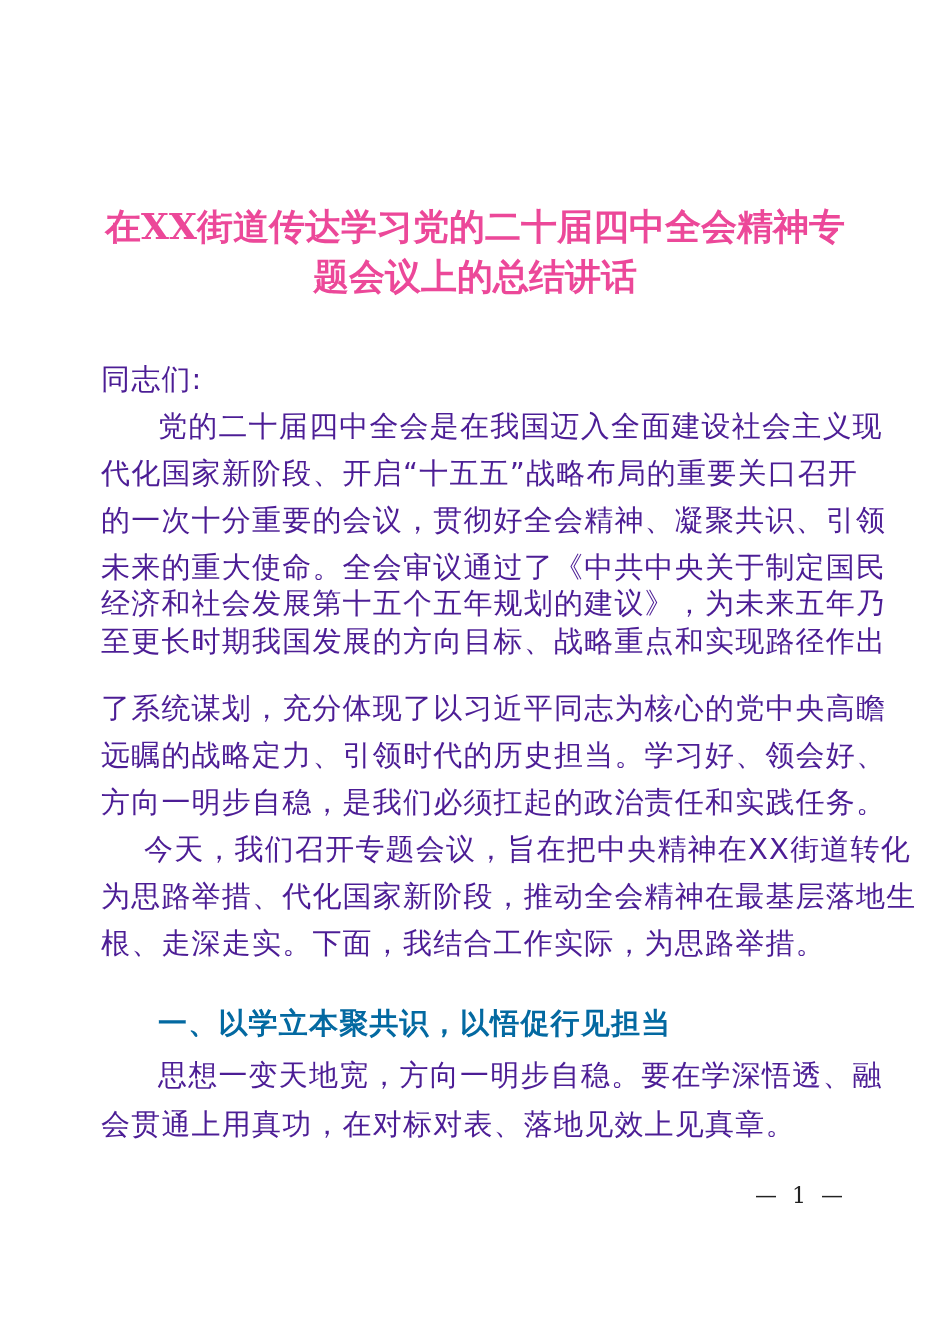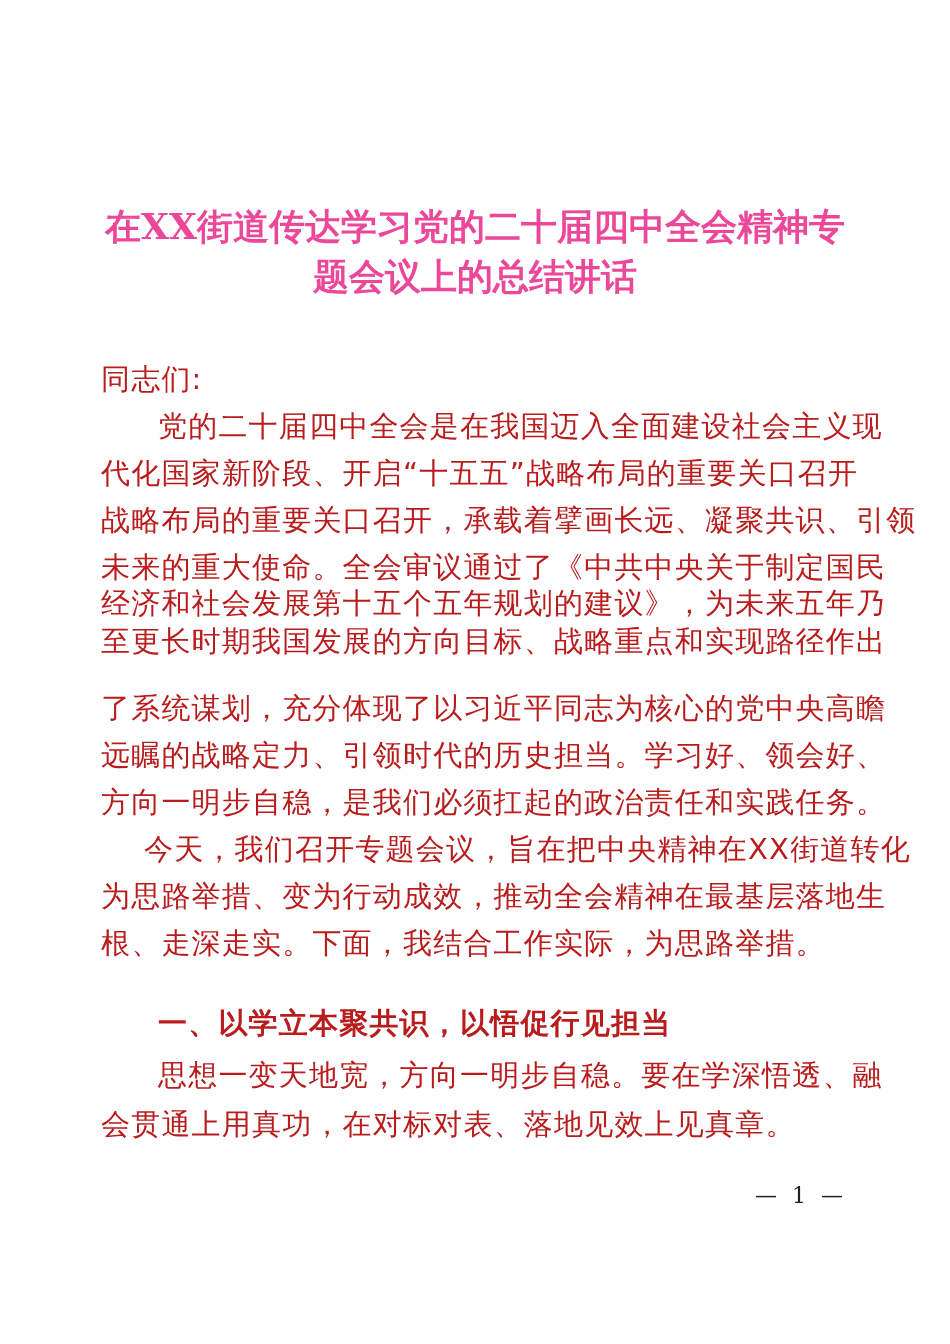--- a/index.html
+++ b/index.html
@@ -30,34 +30,34 @@
     .title-1 { top: 200px; }
     .title-2 { top: 250px; }
     .line {
       position: absolute;
       left: 101px;
       width: 750px;
       font-size: 29px;
       line-height: 47px;
       height: 47px;
       white-space: nowrap;
-      color: #b91c1c;
+      color: #4c1d95;
       font-family: "DejaVu Sans", sans-serif;
       font-weight: normal;
       letter-spacing: 1.2px;
     }
     .justify {
       text-align: justify;
       text-align-last: justify;
     }
     .indent { left: 158px; width: 693px; }
     .heading {
       font-family: "DejaVu Sans", sans-serif;
       font-weight: bold;
-      color: #b91c1c;
+      color: #0369a1;
     }
     .page-number {
       position: absolute;
       left: 755px;
       top: 1183px;
       font-size: 22px;
       font-family: "DejaVu Serif", serif;
       color: #222222;
       letter-spacing: 4px;
     }
@@ -67,29 +67,29 @@
 
 <div>
 
   <div class="title title-1">在XX街道传达学习党的二十届四中全会精神专</div>
   <div class="title title-2">题会议上的总结讲话</div>
 
   <div class="line" style="top:356px;">同志们:</div>
 
   <div class="line indent justify" style="top:403px;">党的二十届四中全会是在我国迈入全面建设社会主义现</div>
   <div class="line justify" style="top:450px;">代化国家新阶段、开启“十五五”战略布局的重要关口召开</div>
-  <div class="line justify" style="top:497px;">战略布局的重要关口召开，承载着擘画长远、凝聚共识、引领</div>
+  <div class="line justify" style="top:497px;">的一次十分重要的会议，贯彻好全会精神、凝聚共识、引领</div>
   <div class="line justify" style="top:544px;">未来的重大使命。全会审议通过了《中共中央关于制定国民</div>
   <div class="line justify" style="top:580px;">经济和社会发展第十五个五年规划的建议》，为未来五年乃</div>
   <div class="line justify" style="top:618px;">至更长时期我国发展的方向目标、战略重点和实现路径作出</div>
   <div class="line justify" style="top:685px;">了系统谋划，充分体现了以习近平同志为核心的党中央高瞻</div>
   <div class="line justify" style="top:732px;">远瞩的战略定力、引领时代的历史担当。学习好、领会好、</div>
   <div class="line justify" style="top:779px;">方向一明步自稳，是我们必须扛起的政治责任和实践任务。</div>
   <div class="line justify" style="top:826px;margin-left:43px;">今天，我们召开专题会议，旨在把中央精神在XX街道转化</div>
-  <div class="line justify" style="top:873px;">为思路举措、变为行动成效，推动全会精神在最基层落地生</div>
+  <div class="line justify" style="top:873px;">为思路举措、代化国家新阶段，推动全会精神在最基层落地生</div>
   <div class="line" style="top:920px;">根、走深走实。下面，我结合工作实际，为思路举措。</div>
 
   <div class="line indent heading" style="top:1000px;">一、以学立本聚共识，以悟促行见担当</div>
 
   <div class="line indent justify" style="top:1052px;">思想一变天地宽，方向一明步自稳。要在学深悟透、融</div>
   <div class="line" style="top:1101px;">会贯通上用真功，在对标对表、落地见效上见真章。</div>
 
   <div class="page-number">— 1 —</div>
 
 </div>

